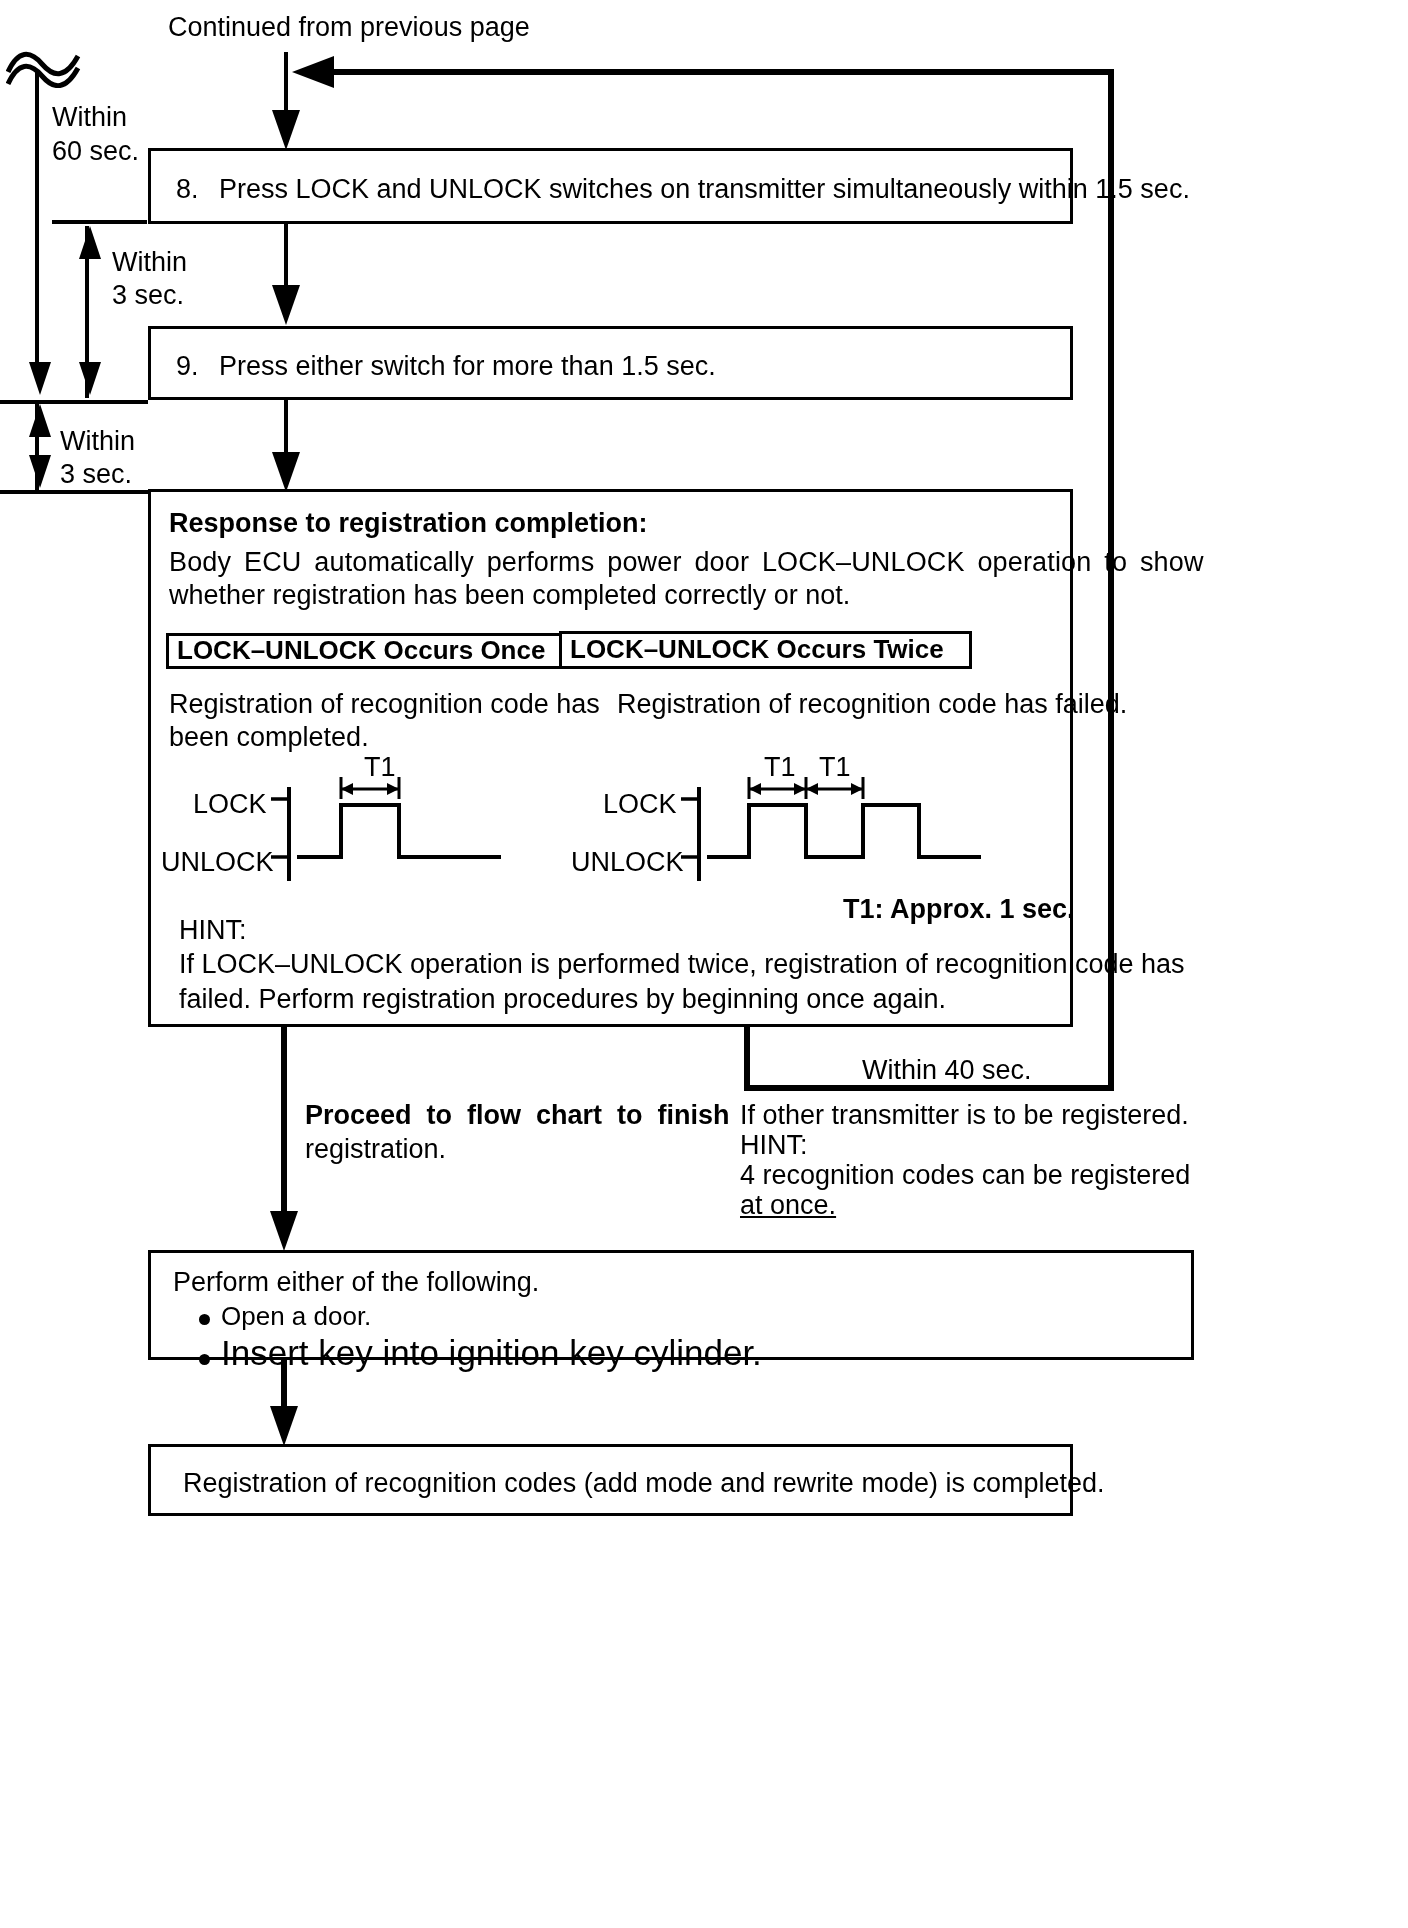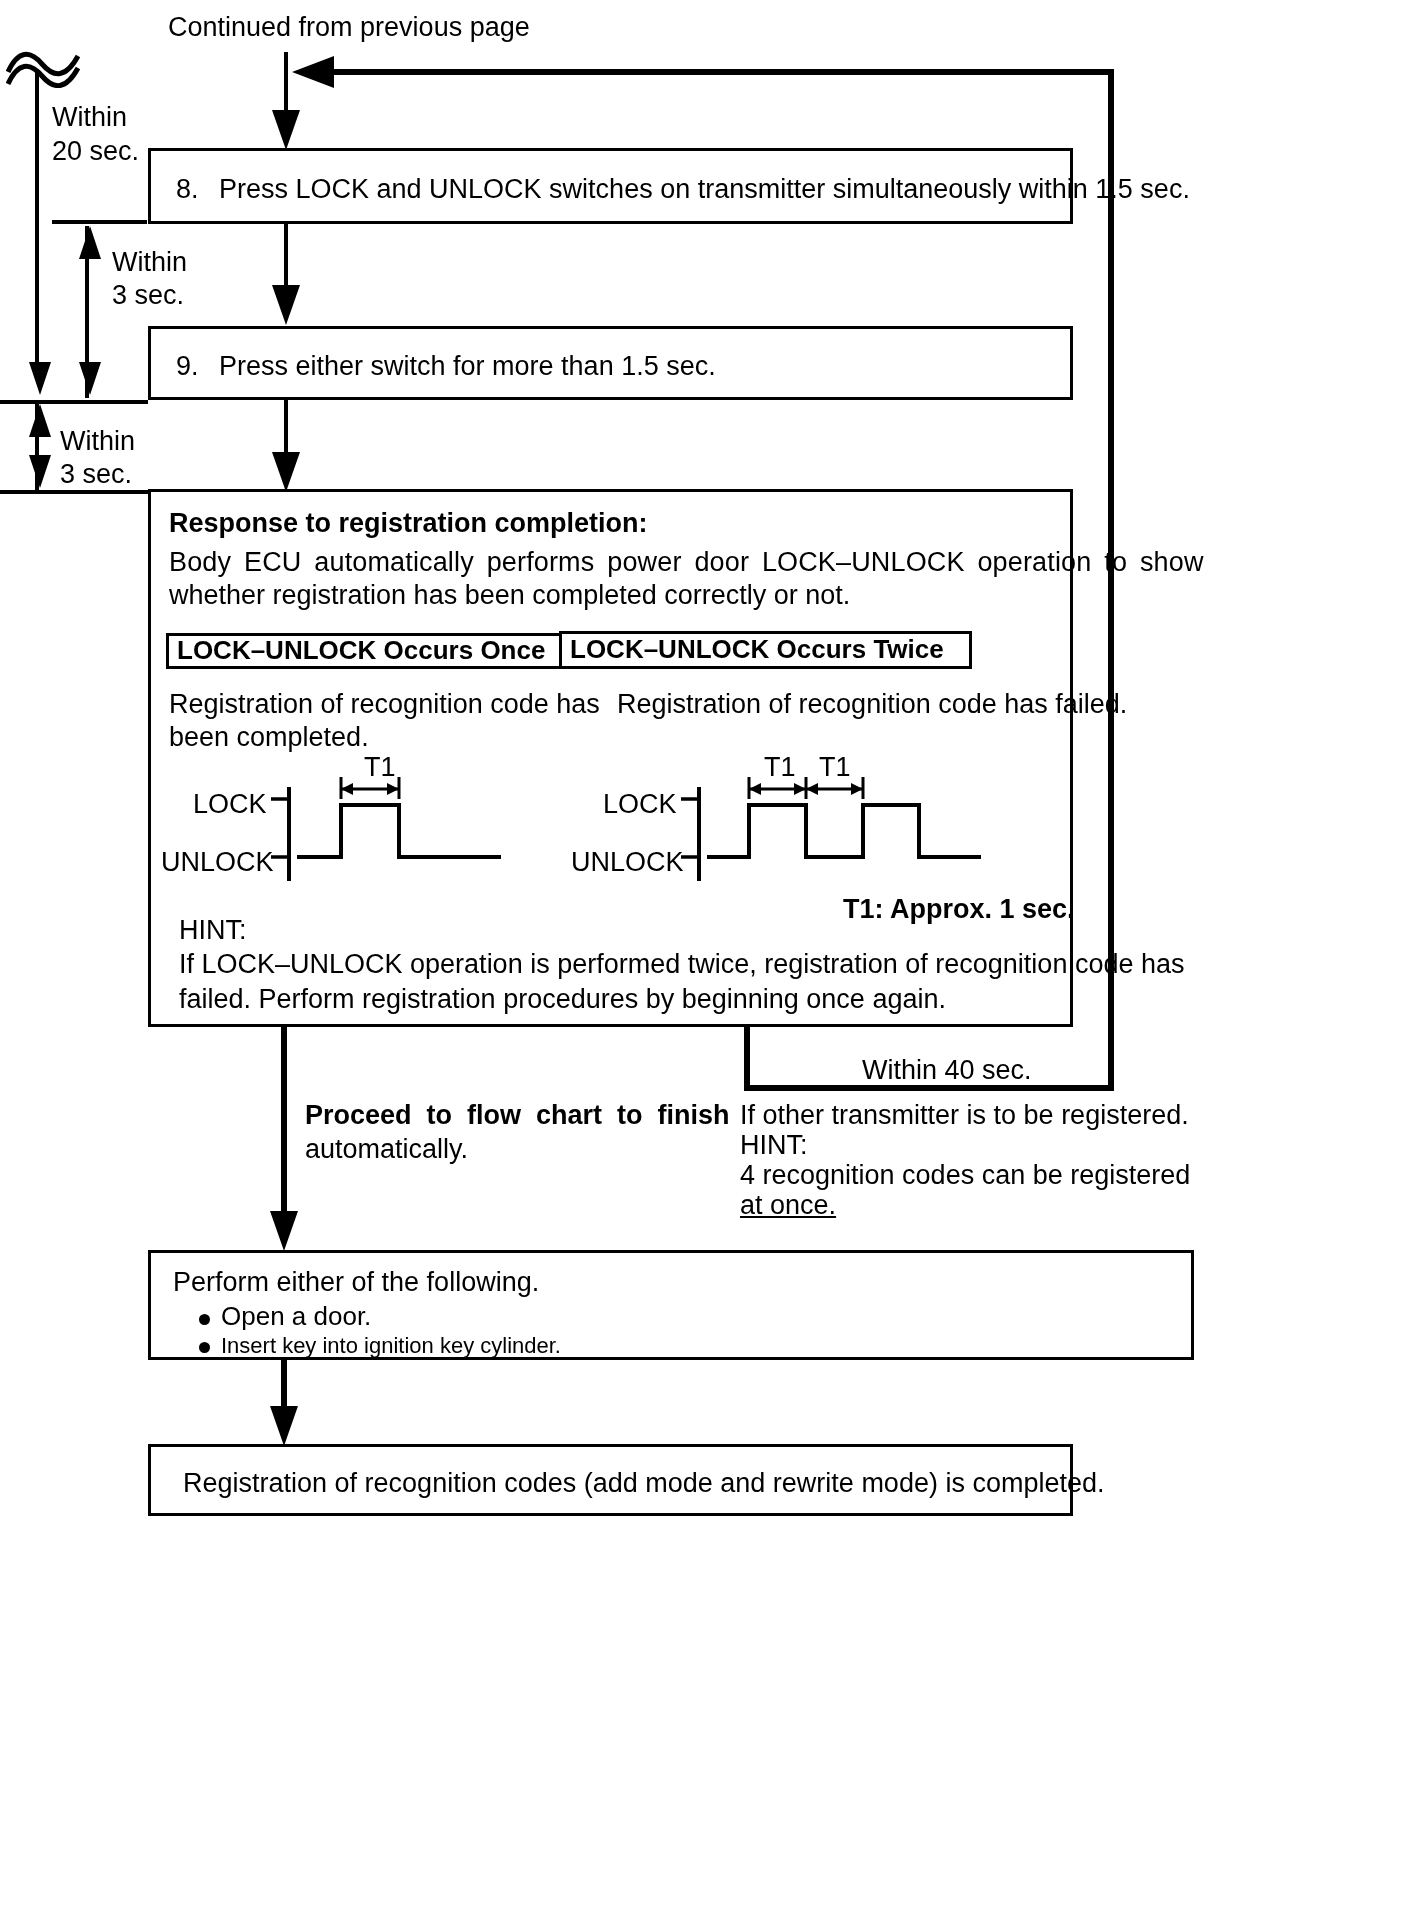--- a/index.html
+++ b/index.html
@@ -100,21 +100,21 @@
 
   <svg class="squiggle" style="left:6px; top:42px; width:76px; height:46px;" viewBox="0 0 76 46">
     <path d="M2 30 C 12 8, 24 8, 36 22 C 48 36, 60 36, 72 14" stroke="#000" stroke-width="5" fill="none"></path>
     <path d="M2 42 C 12 20, 24 20, 36 34 C 48 48, 60 48, 72 26" stroke="#000" stroke-width="5" fill="none"></path>
   </svg>
 
   <div class="vline-thin" style="left:35px; top:72px; height:296px;"></div>
   <div class="arrow-down-sm" style="left:29px; top:362px;"></div>
 
   <div class="t t-26" style="left:52px; top:100px;">Within</div>
-  <div class="t t-26" style="left:52px; top:134px;">20 sec.</div>
+  <div class="t t-26" style="left:52px; top:134px;">60 sec.</div>
 
   <div class="hline-cap" style="left:52px; top:220px; width:95px;"></div>
 
   <div class="vline-thin" style="left:85px; top:226px; height:172px;"></div>
   <div class="arrow-up-sm" style="left:79px; top:226px;"></div>
   <div class="arrow-down-sm" style="left:79px; top:362px;"></div>
 
   <div class="t t-26" style="left:112px; top:245px;">Within</div>
   <div class="t t-26" style="left:112px; top:278px;">3 sec.</div>
 
@@ -222,41 +222,41 @@
     <div class="t t-26 bold" style="left:692px; top:400px;">T1: Approx. 1 sec.</div>
 
     <div class="t t-26" style="left:28px; top:421px;">HINT:</div>
     <div class="t t-26" style="left:28px; top:455px;">If LOCK–UNLOCK operation is performed twice, registration of recognition code has</div>
     <div class="t t-26" style="left:28px; top:490px;">failed. Perform registration procedures by beginning once again.</div>
   </div>
 
   <div class="t t-26" style="left:862px; top:1053px;">Within 40 sec.</div>
 
   <div class="t t-26" style="left:305px; top:1098px;font-weight:bold;">Proceed  to  flow  chart  to  finish</div>
-  <div class="t t-26" style="left:305px; top:1132px;">automatically.</div>
+  <div class="t t-26" style="left:305px; top:1132px;">registration.</div>
 
   <div class="t t-26" style="left:740px; top:1098px;">If other transmitter is to be registered.</div>
   <div class="t t-26" style="left:740px; top:1128px;">HINT:</div>
   <div class="t t-26" style="left:740px; top:1158px;">4 recognition codes can be registered</div>
   <div class="t t-26" style="left:740px; top:1188px;text-decoration:underline;">at once.</div>
 
   <div class="vline" style="left:281px; top:1027px; height:200px;"></div>
   <div class="arrow-down" style="left:270px; top:1211px;"></div>
 
   <div class="box" style="left:148px; top:1250px; width:1046px; height:110px;">
     <div class="t t-26" style="left:22px; top:12px;">Perform either of the following.</div>
 
     <div class="abs" style="left:48px; top:48px; display:flex; align-items:baseline;">
       <span style="display:inline-block;width:11px;height:11px;border-radius:50%;background:#000;margin-right:11px;"></span>
       <span class="t-26" style="font-size:26px; white-space:pre;">Open a door.</span>
     </div>
 
     <div class="abs" style="left:48px; top:80px; display:flex; align-items:baseline;">
       <span style="display:inline-block;width:11px;height:11px;border-radius:50%;background:#000;margin-right:11px;"></span>
-      <span class="t-26" style="font-size:22px; white-space:pre;">Insert key into ignition key cylinder.</span>
+      <span class="t-26" style="font-size:35px; white-space:pre;">Insert key into ignition key cylinder.</span>
     </div>
   </div>
 
   <div class="vline" style="left:281px; top:1360px; height:62px;"></div>
   <div class="arrow-down" style="left:270px; top:1406px;"></div>
 
   <div class="box" style="left:148px; top:1444px; width:925px; height:72px;">
     <div class="t t-26" style="left:32px; top:19px;">Registration of recognition codes (add mode and rewrite mode) is completed.</div>
   </div>
 

